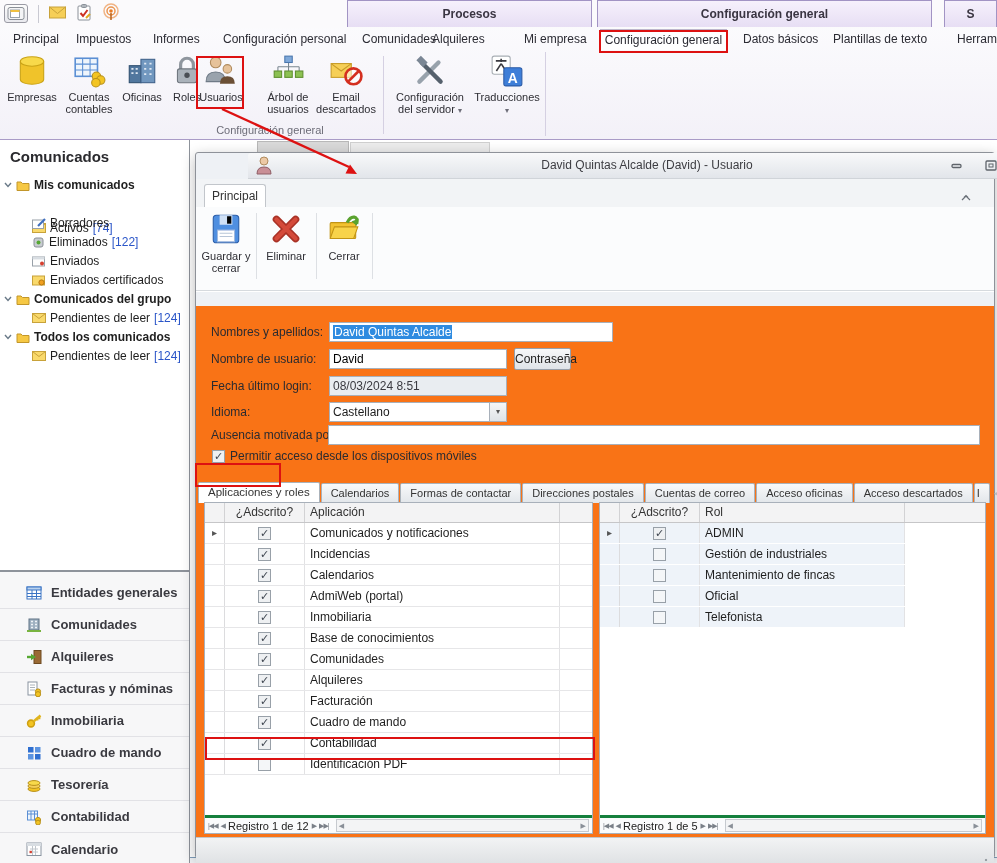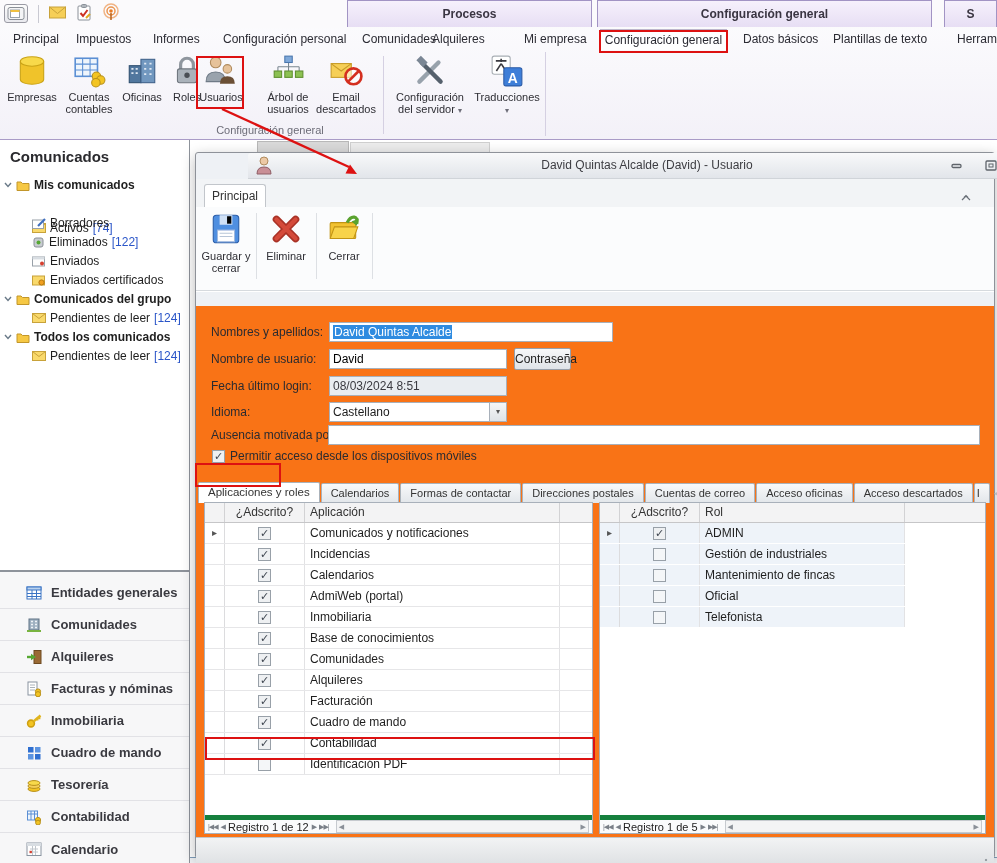--- a/index.html
+++ b/index.html
@@ -74,21 +74,21 @@
   .grows{flex:1;overflow:hidden;}
   .grow{height:21px;display:flex;border-bottom:1px solid #e6e6e8;font-size:12px;}
   .rgrid .grow{background:#eef3f9;border-bottom:1px solid #fff;}
   .rgrid .grow .gtail{background:#fff;}
   .gc-ind{width:20px;flex:none;border-right:1px solid #dcdcde;text-align:center;color:#555;font-size:10px;line-height:20px;}
   .gc-cb{width:80px;flex:none;border-right:1px solid #e2e2e4;display:flex;align-items:center;justify-content:center;}
   .gc-name{flex:none;border-right:1px solid #e2e2e4;padding:0 5px;line-height:20px;white-space:nowrap;overflow:hidden;}
   .gtail{flex:1;}
   .lgrid .gc-name{width:255px;}
   .rgrid .gc-name{width:205px;}
-  .pager{height:18px;flex:none;border-top:5px solid #15803d;background:#fafbfc;display:flex;align-items:center;font-size:11px;color:#222;padding:0 3px;gap:3px;}
+  .pager{height:18px;flex:none;border-top:3px solid #15803d;background:#fafbfc;display:flex;align-items:center;font-size:11px;color:#222;padding:0 3px;gap:3px;}
   .pgbtn{font-size:7px;color:#7a8088;letter-spacing:-1px;cursor:default;}
   .pscroll{flex:1;height:13px;border:1px solid #c6cacf;background:#f3f4f5;margin-left:4px;display:flex;align-items:center;justify-content:space-between;padding:0 2px;font-size:7px;color:#8a9098;}
   .dfooter{position:absolute;left:0;top:531px;width:100%;height:35px;background:linear-gradient(#f2f3f4,#d9dcdf);border-top:1px solid #c2c6ca;}
   .grip{position:absolute;right:6px;bottom:5px;width:10px;height:10px;background:
     radial-gradient(circle at 8px 8px,#9aa0a6 1.2px,transparent 1.6px),
     radial-gradient(circle at 8px 3px,#9aa0a6 1.2px,transparent 1.6px),
     radial-gradient(circle at 3px 8px,#9aa0a6 1.2px,transparent 1.6px);}
 </style>
 </head>
 <body>

